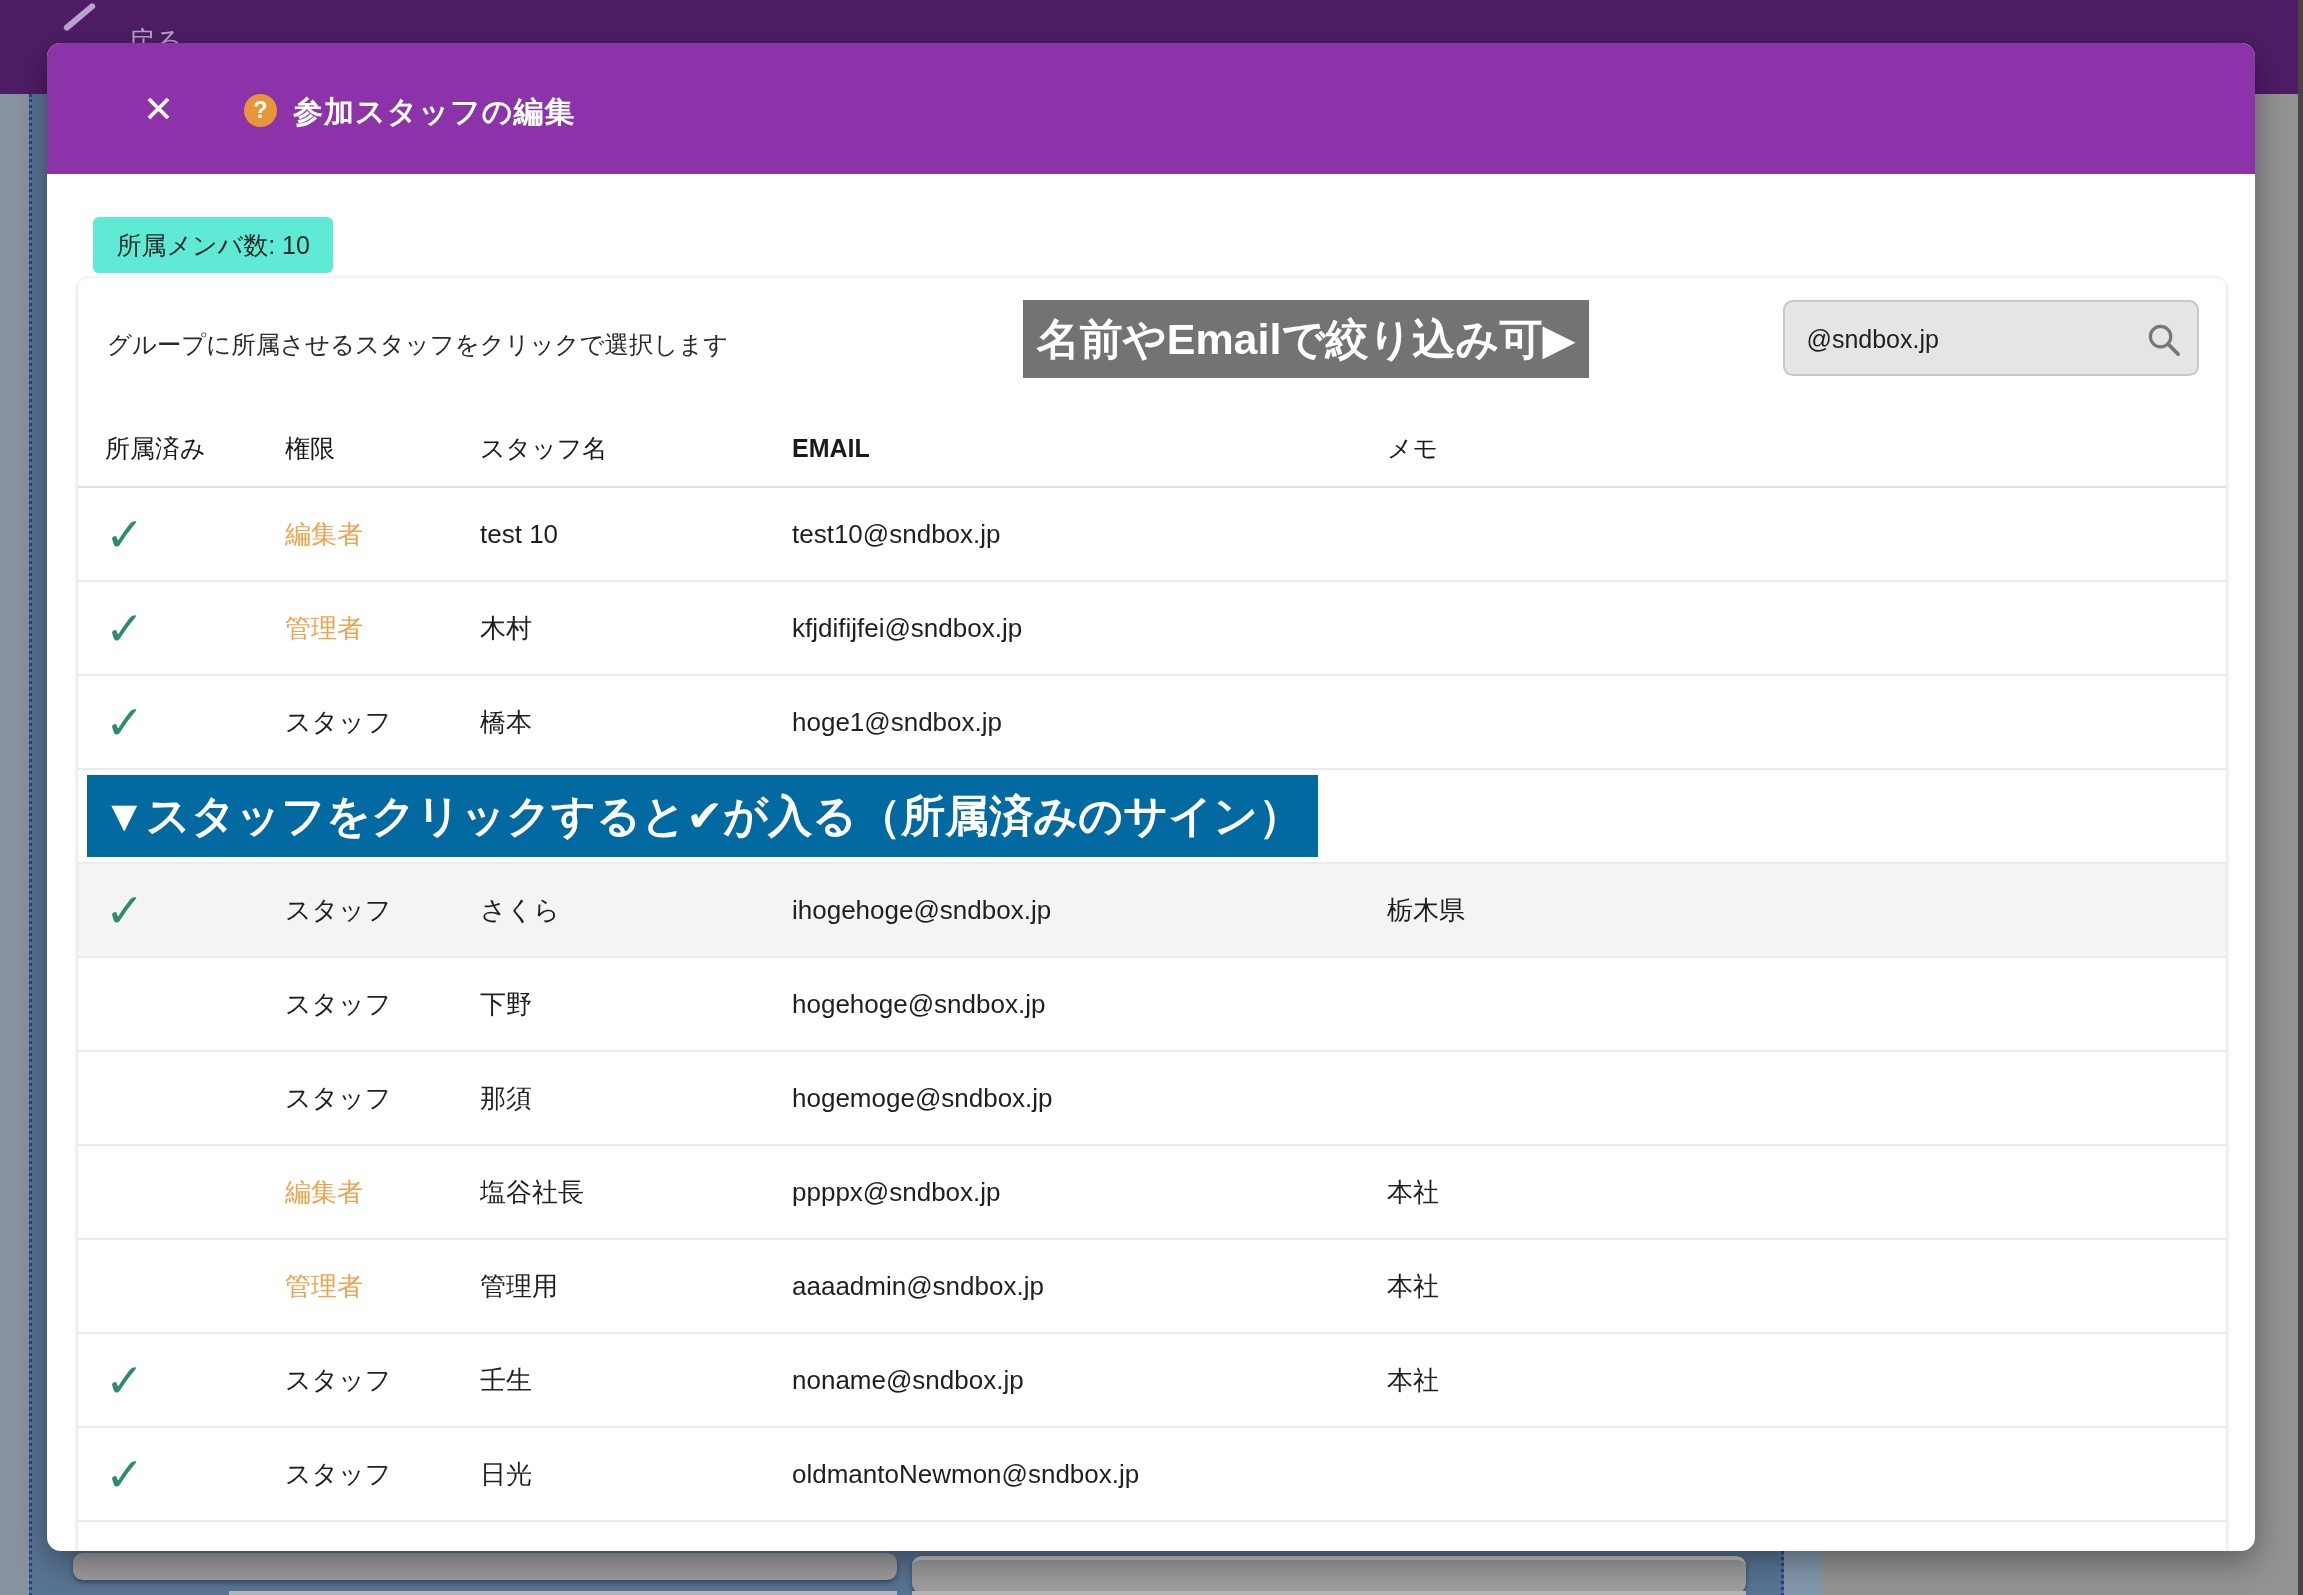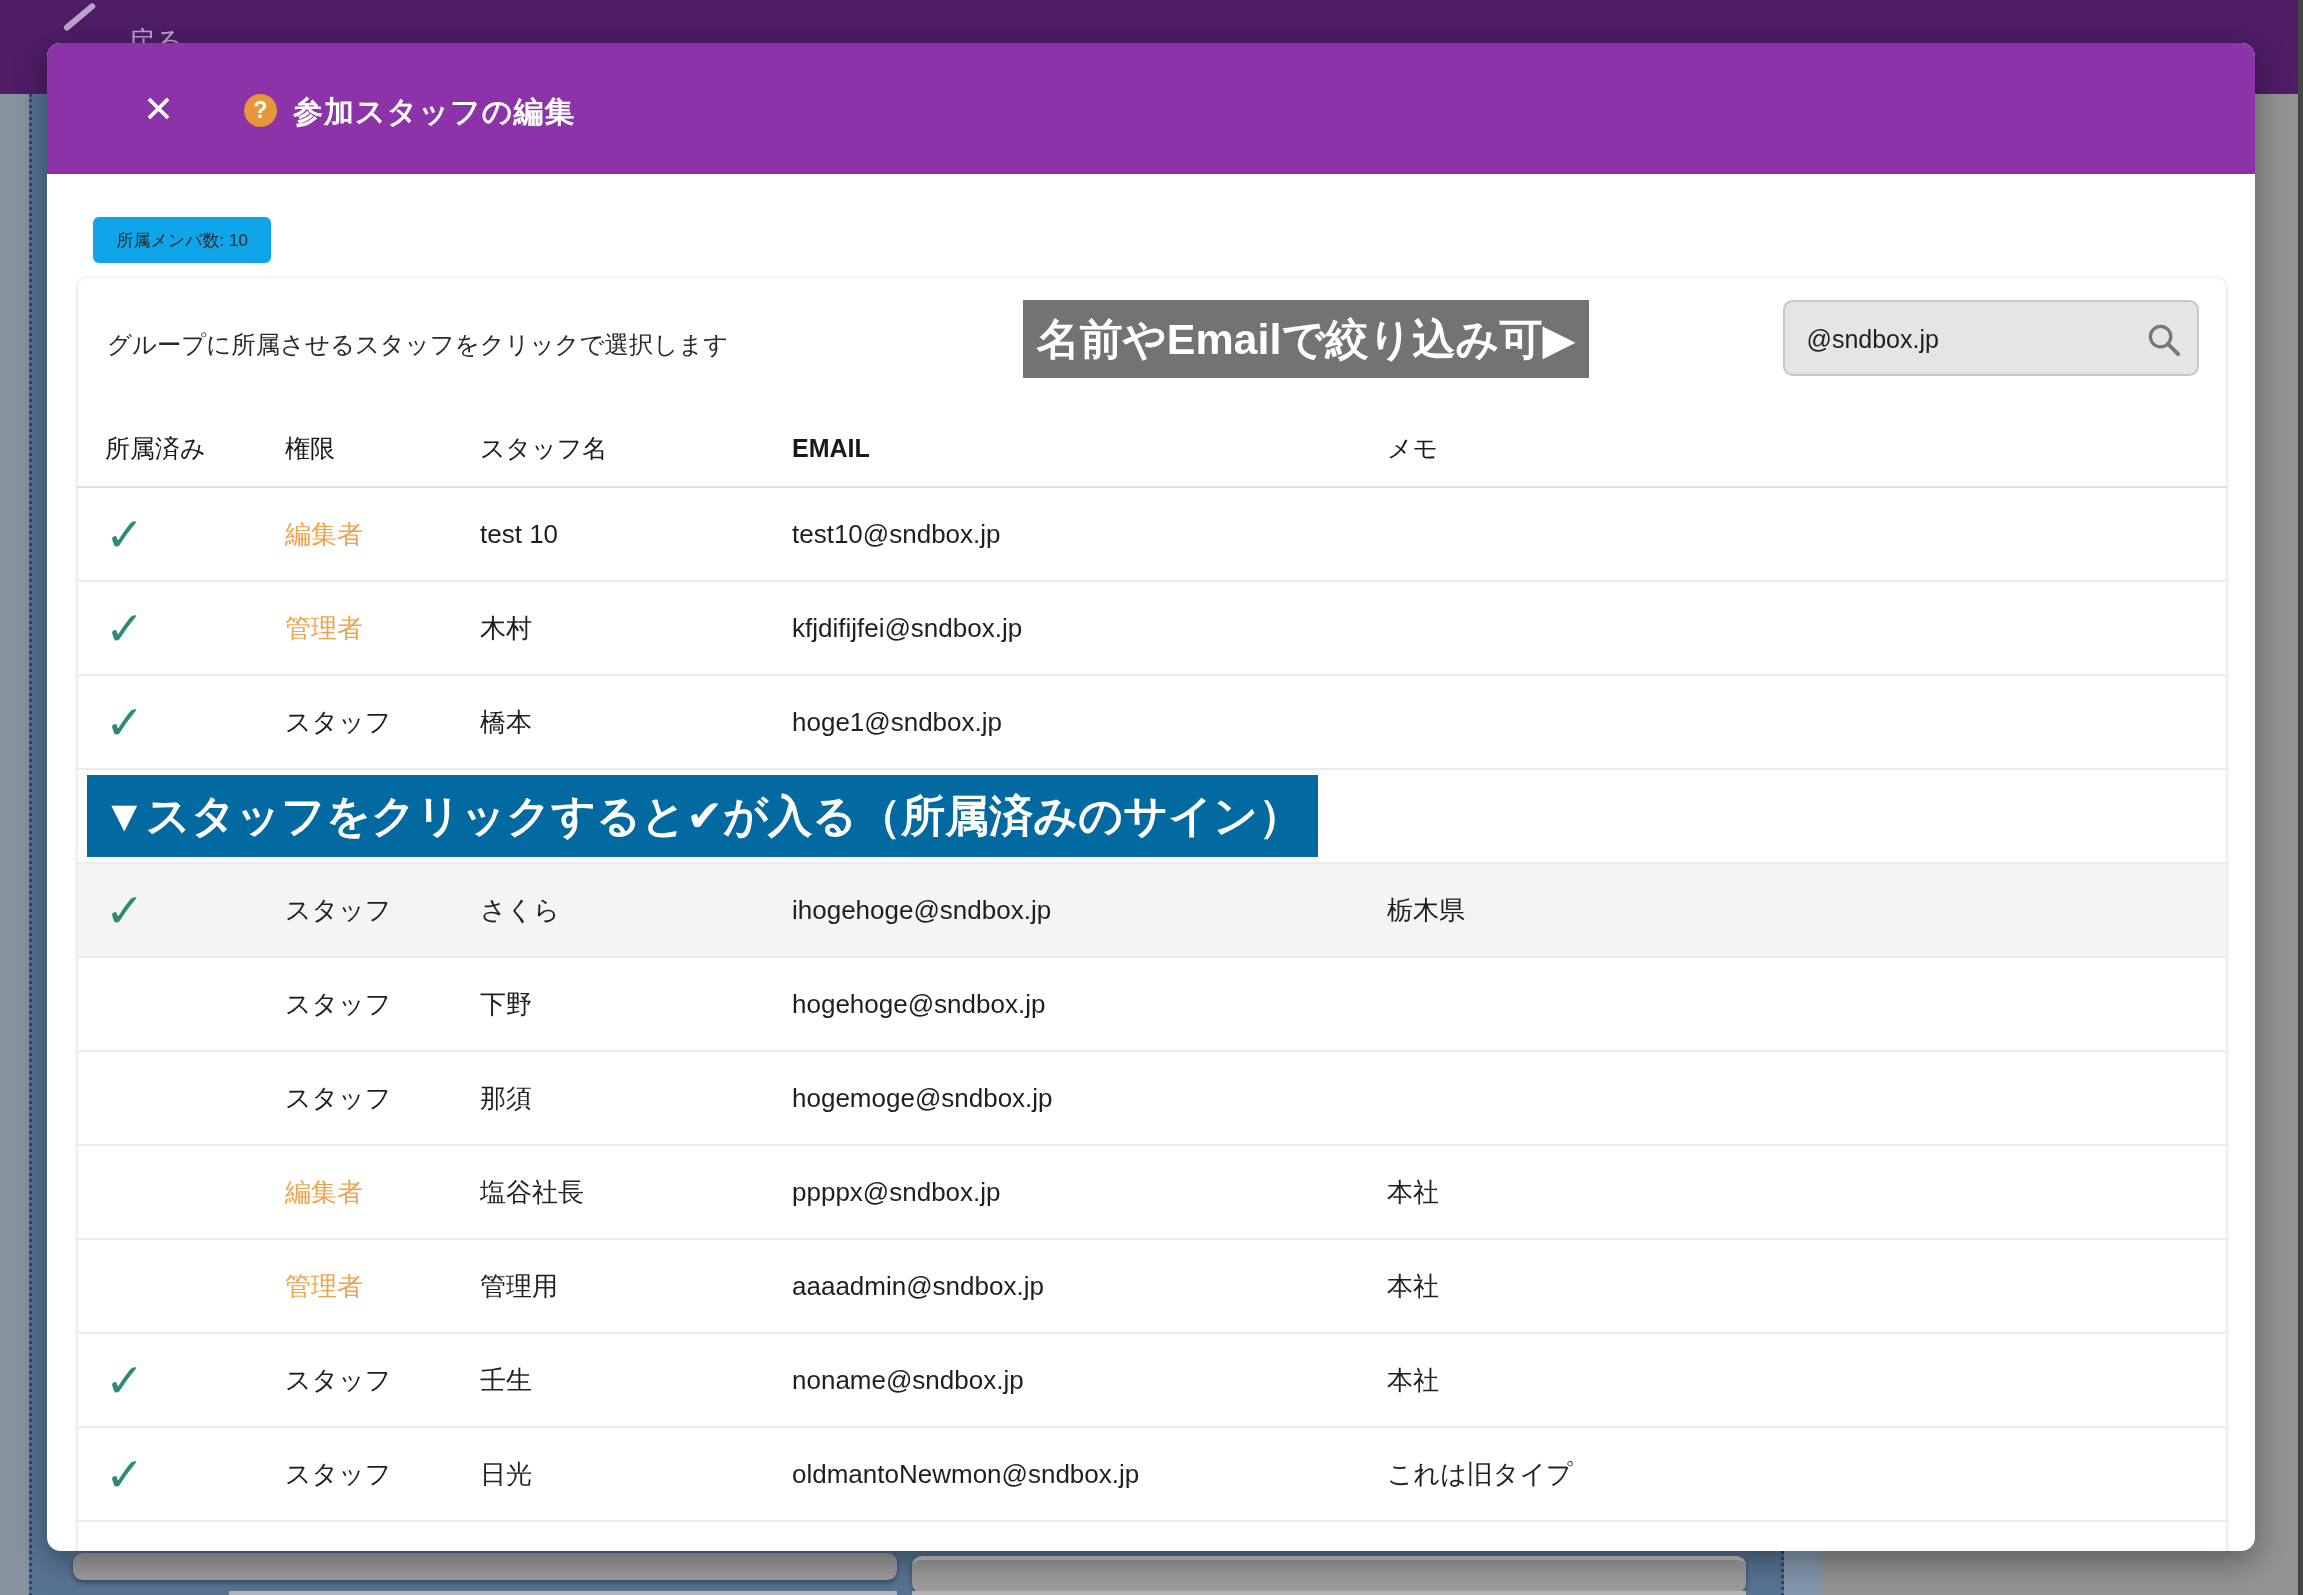--- a/index.html
+++ b/index.html
@@ -24,22 +24,22 @@
 
   
   .modal{position:absolute;left:47px;top:43px;width:2208px;height:1508px;background:#ffffff;
     border-radius:13.7px;box-shadow:0 9.8px 33px rgba(0,0,0,.38);overflow:hidden;}
   .modal-header{position:relative;height:131px;background:#8d33a9;}
   .close-btn{position:absolute;left:90px;top:45px;width:43px;height:43px;color:#ffffff;font-size:37px;line-height:43px;text-align:center;cursor:pointer;}
   .help-icon{position:absolute;left:197px;top:51px;width:33px;height:33px;border-radius:50%;background:#e8963a;color:#fff;
     font-size:23.4px;font-weight:bold;line-height:33px;text-align:center;cursor:pointer;}
   .modal-title{position:absolute;left:246px;top:49px;color:#ffffff;font-size:30px;font-weight:bold;letter-spacing:1px;}
   .modal-body{position:relative;height:1377px;}
-  .member-badge{position:absolute;left:46px;top:43px;background:#0ea5e9;border-radius:5.9px;color:#2a2a2a;
-    font-size:17px;padding:11.7px 23.4px;}
+  .member-badge{position:absolute;left:46px;top:43px;background:#5eead4;border-radius:5.9px;color:#2a2a2a;
+    font-size:25px;padding:11.7px 23.4px;}
   
   .card{position:absolute;left:31px;top:104px;width:2148px;height:1307px;background:#fff;border-radius:9.8px;
     box-shadow:0 1px 4.9px rgba(0,0,0,.2);box-sizing:border-box;}
   .card-top{position:relative;height:132px;}
   .instruction{position:absolute;left:29px;top:51px;font-size:24.4px;color:#2a2a2a;}
   .filter-note{position:absolute;left:945px;top:22.4px;height:78px;line-height:78px;background:#737373;color:#fff;
     font-size:43px;font-weight:bold;padding:0 13.7px;white-space:nowrap;}
   .search-box{position:absolute;right:27px;top:22.4px;width:416px;height:76px;border:2px solid #c8c8c8;border-radius:9.8px;
     box-sizing:border-box;background:#e5e5e5;}
   .search-box input{position:absolute;left:19.5px;top:0;width:322px;height:72px;border:none;outline:none;font-size:25px;
@@ -183,20 +183,19 @@
     <div class="c-name">壬生</div>
     <div class="c-email">noname@sndbox.jp</div>
     <div class="c-memo">本社</div>
   </div>
 
   <div class="trow">
     <div class="c-check"><span class="checkmark">✓</span></div>
     <div class="c-role">スタッフ</div>
     <div class="c-name">日光</div>
     <div class="c-email">oldmantoNewmon@sndbox.jp</div>
-    <div class="c-memo">これは旧タイプ</div>
   </div>
 </div>
       <div class="partial-row"></div>
     </div>
   </div>
 </div>
 
 
 </body></html>

